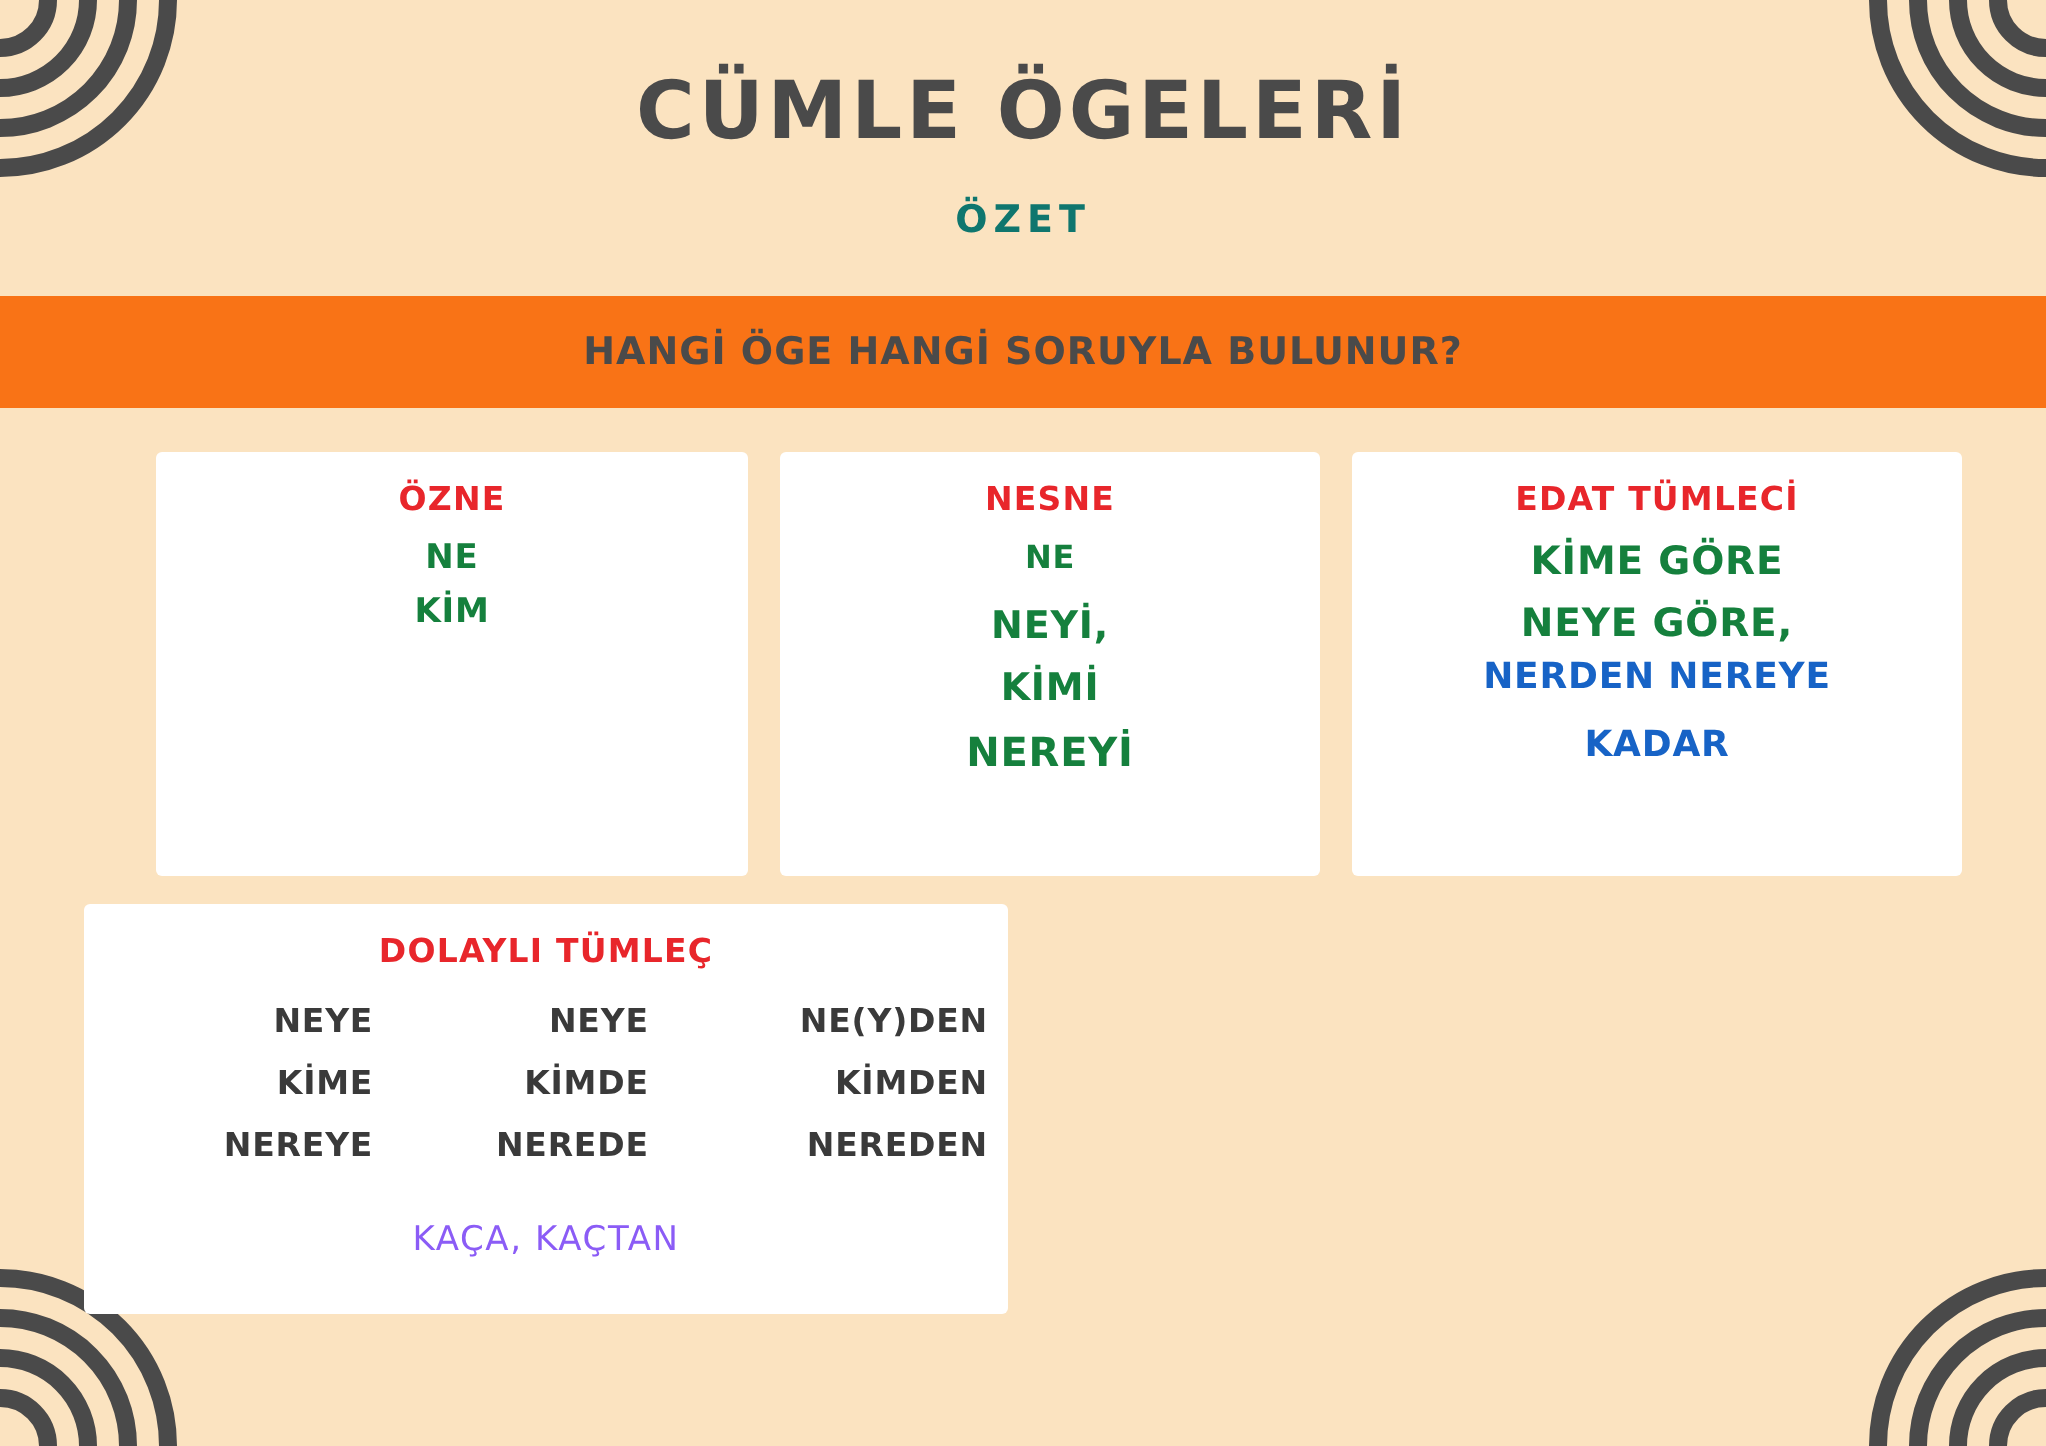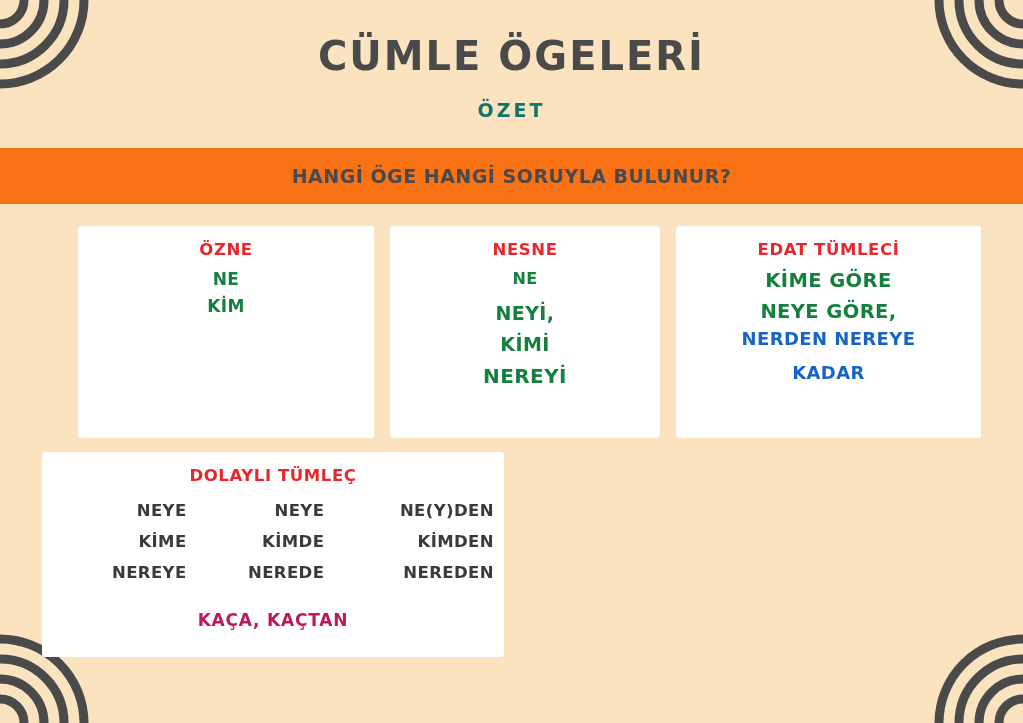--- a/index.html
+++ b/index.html
@@ -135,22 +135,22 @@
   }
   .dt-table td {
     font-size: 16.5px;
     font-weight: bold;
     color: #3a3a3a;
     letter-spacing: 0.4px;
     padding: 6px 0;
     text-align: right;
   }
   .dt-foot {
-    color: #be185d;
-    font-weight: bold;
+    color: #8b5cf6;
+    font-weight: normal;
     font-size: 17px;
     letter-spacing: 0.8px;
     margin-top: 22px;
   }
 
   
   .card-zarf .z { font-size: 17px; margin: 9px 0; }
   .card-zarf .zsmall { font-size: 16.5px; }
 </style>
 </head>

